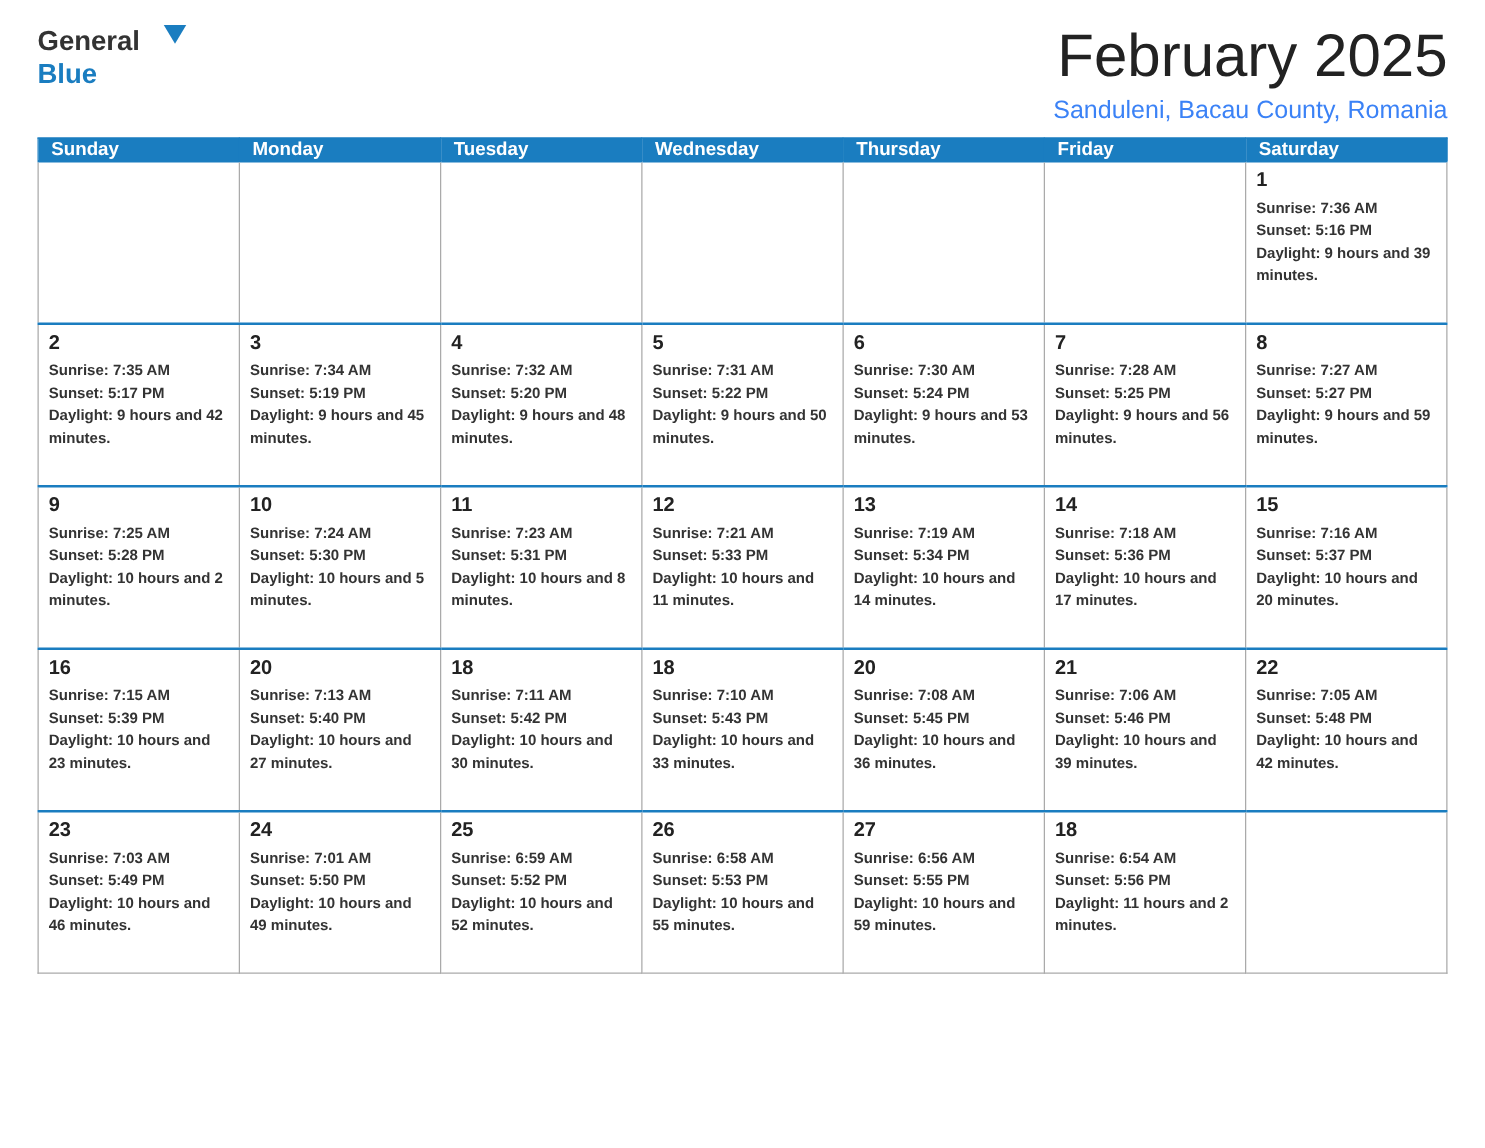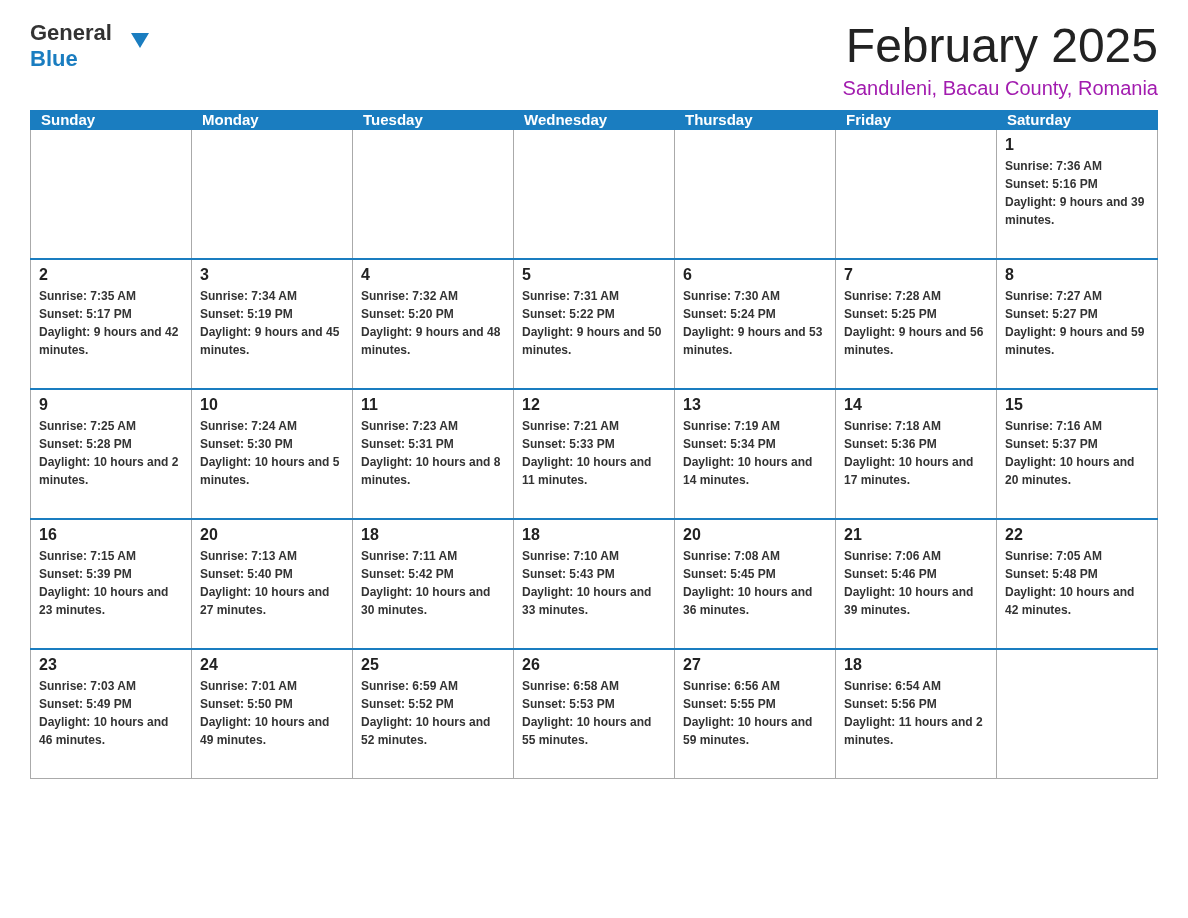--- a/index.html
+++ b/index.html
@@ -30,21 +30,21 @@
       text-align: right;
     }
     .month-title {
       font-size: 48px;
       font-weight: normal;
       color: #222;
       line-height: 1.1;
     }
     .location-title {
       font-size: 20px;
-      color: #a21caf;
+      color: #3b82f6;
       margin-top: 4px;
     }
     .calendar {
       width: 100%;
       border-collapse: collapse;
       margin-top: 10px;
     }
     .calendar th {
       background-color: #1a7dc0;
       color: #fff;
@@ -86,21 +86,21 @@
     }
     .empty-cell {
       background: #f9f9f9;
     }
     .logo-wrapper {
       display: flex;
       flex-direction: column;
     }
     .logo-row {
       display: flex;
-      align-items: flex-end;
+      align-items: flex-start;
       gap: 16px;
     }
     .logo-triangle {
       display: inline-block;
       width: 0;
       height: 0;
       border-left: 9px solid transparent;
       border-right: 9px solid transparent;
       border-top: 15px solid #1a7dc0;
       margin-left: 3px;

